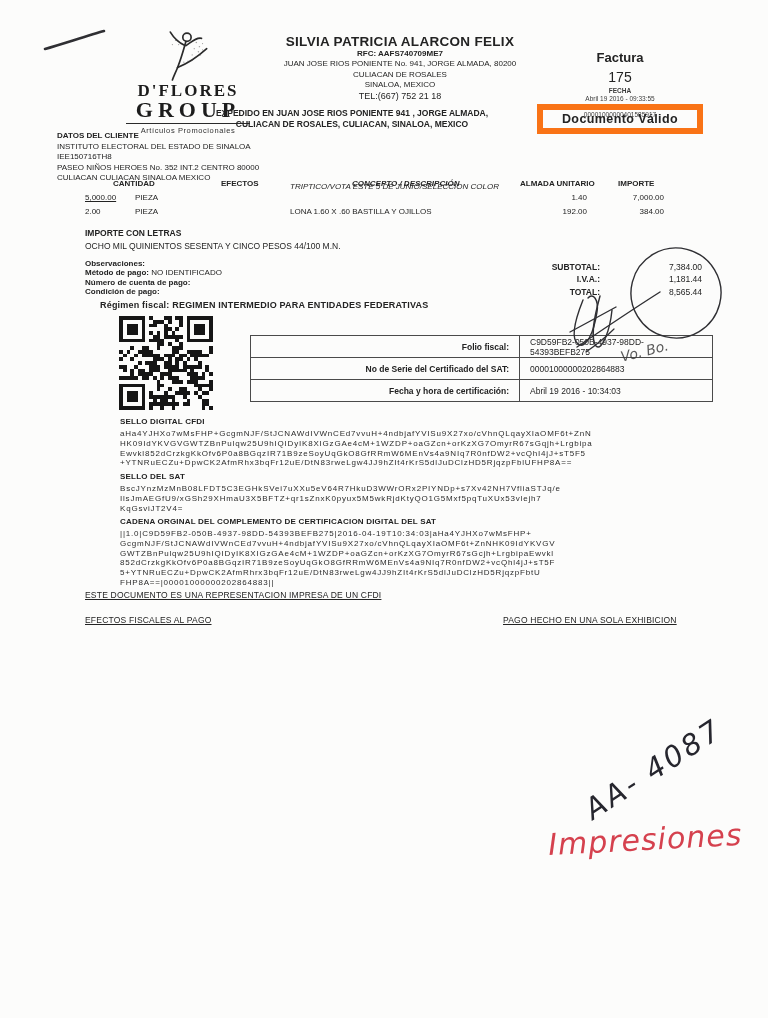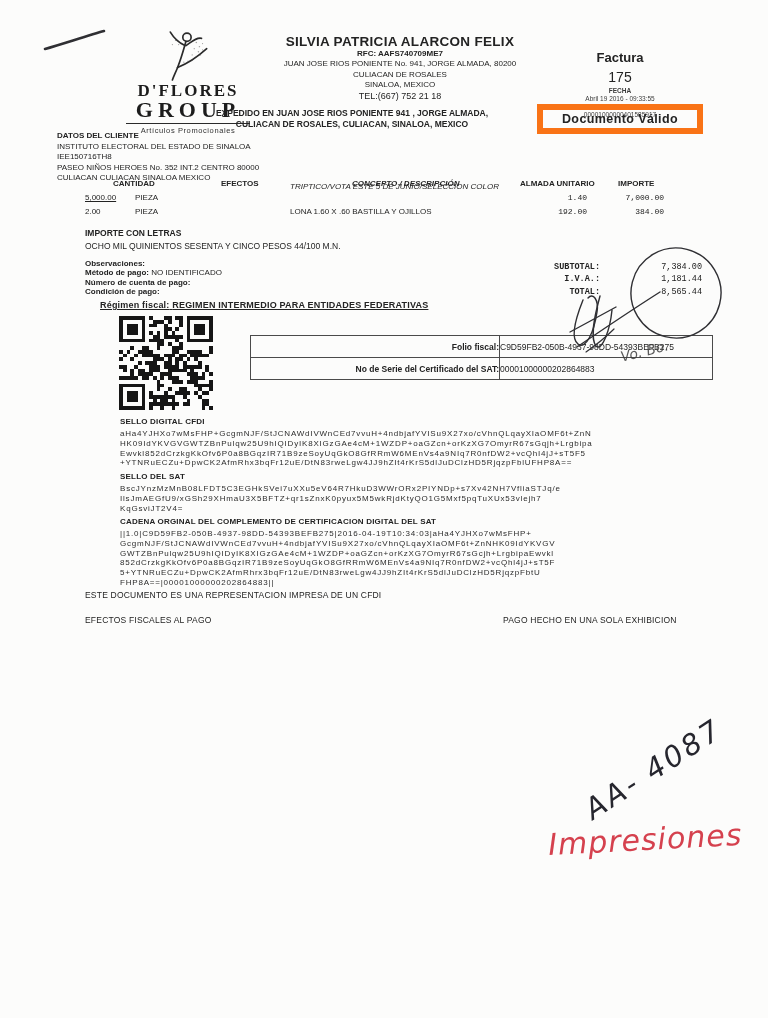--- a/index.html
+++ b/index.html
@@ -1,21 +1,21 @@
 <!DOCTYPE html>
 <html><head>
 <meta charset="utf-8">
 <title>Scanned Invoice</title>
 <style>
   html,body{margin:0;padding:0;background:#e9e9e7;}
   .page{position:relative;width:768px;height:1018px;background:#fcfcfb;margin:0 auto;overflow:hidden;
         font-family:"Liberation Sans",sans-serif;color:#232323;}
   .abs{position:absolute;}
   .c{text-align:center;}
-  .r{text-align:right;font-family:Liberation Mono, monospace;}
+  .r{text-align:right;}
   .b{font-weight:bold;}
   .pre{white-space:pre-line;}
 
   
   .logo-name{font-family:"Liberation Serif",serif;font-weight:bold;color:#1c1c1c;line-height:1;}
   .logo-l1{font-size:17px;letter-spacing:2px;}
   .logo-l2{font-size:22px;letter-spacing:5px;border-bottom:1.5px solid #2a2a2a;padding-bottom:2px;}
   .logo-tag{font-size:7.5px;color:#333;letter-spacing:.6px;margin-top:2px;}
 
   
@@ -30,31 +30,31 @@
              display:flex;align-items:center;justify-content:center;}
 
   .small{font-size:8px;line-height:1.32;}
   .small9{font-size:8.5px;}
   .th{font-size:8px;font-weight:bold;}
   .cell{font-size:8px;}
 
   .totals-lab{font-size:8.5px;font-weight:bold;line-height:1.45;}
   .totals-val{font-size:8.5px;line-height:1.45;}
 
-  .regimen{font-size:9px;font-weight:bold;letter-spacing:.2px;text-decoration:underline;}
+  .regimen{font-size:9px;font-weight:bold;letter-spacing:.2px;}
 
   table.fiscal{border-collapse:collapse;width:463px;}
-  table.fiscal td{border:1.2px solid #4a4a4a;height:21px;font-size:8.5px;padding:0 0;}
+  table.fiscal td{border:1.2px solid #4a4a4a;height:21px;font-size:8.5px;padding:0 10px;}
   table.fiscal td.lab{width:248px;text-align:right;font-weight:bold;}
   table.fiscal td.val{text-align:left;}
 
   .sello-h{font-size:8px;font-weight:bold;letter-spacing:.2px;}
   .sello-t{font-size:8px;line-height:1.22;letter-spacing:.8px;color:#2c2c2c;}
 
-  .foot{font-size:8.5px;letter-spacing:.2px;}
+  .foot{font-size:8.5px;letter-spacing:.2px;text-decoration:underline;}
 
   .hw-code{font-family:"DejaVu Sans",sans-serif;font-style:italic;font-size:29px;
            transform:rotate(-33deg);letter-spacing:3px;}
   .hw-red{font-family:"DejaVu Sans",sans-serif;font-style:italic;font-size:30px;
           transform:rotate(-3deg);letter-spacing:1px;}
   .hw-vobo{font-family:"DejaVu Sans",sans-serif;font-style:italic;font-size:14px;
            transform:rotate(-14deg);color:#3d3d3d;opacity:.85;}
   svg{display:block;}
   .overlay{pointer-events:none;}
 </style>
@@ -416,20 +416,24 @@
     <table class="fiscal">
       <tbody>
           <tr>
         <td class="lab">Folio fiscal:</td>
         <td class="val">C9D59FB2-050B-4937-98DD-54393BEFB275</td>
       </tr>
       <tr>
         <td class="lab">No de Serie del Certificado del SAT:</td>
         <td class="val">00001000000202864883</td>
       </tr>
+      <tr>
+        <td class="lab">Fecha y hora de certificación:</td>
+        <td class="val">Abril 19 2016 - 10:34:03</td>
+      </tr>
     </tbody>
       </table>
   </div>
 
   <div class="abs sello-h" style="left:120px;top:417px;">SELLO DIGITAL CFDI</div>
   <div class="abs sello-t pre" style="left:120px;top:429px;width:540px;">aHa4YJHXo7wMsFHP+GcgmNJF/StJCNAWdIVWnCEd7vvuH+4ndbjafYVISu9X27xo/cVhnQLqayXIaOMF6t+ZnN
 HK09IdYKVGVGWTZBnPulqw25U9hIQIDyIK8XIGzGAe4cM+1WZDP+oaGZcn+orKzXG7OmyrR67sGqjh+Lrgbipa
 Ewvkl852dCrzkgKkOfv6P0a8BGqzIR71B9zeSoyUqGkO8GfRRmW6MEnVs4a9NIq7R0nfDW2+vcQhI4jJ+sT5F5
 +YTNRuECZu+DpwCK2AfmRhx3bqFr12uE/DtN83rweLgw4JJ9hZIt4rKrS5dlJuDClzHD5RjqzpFblUFHP8A==</div>
 

